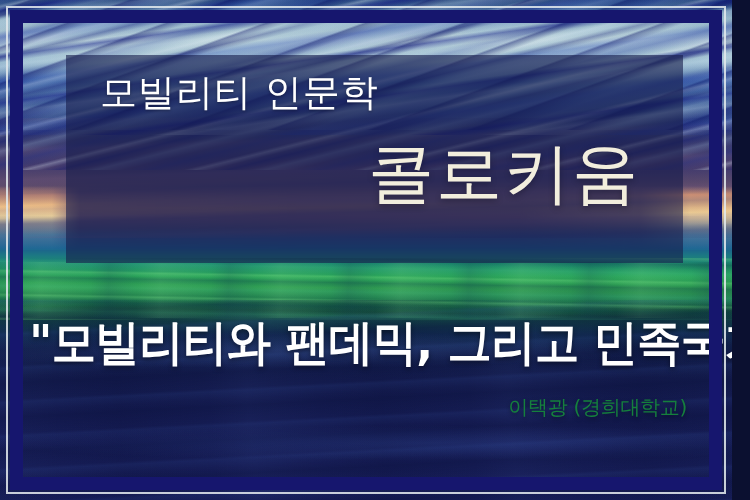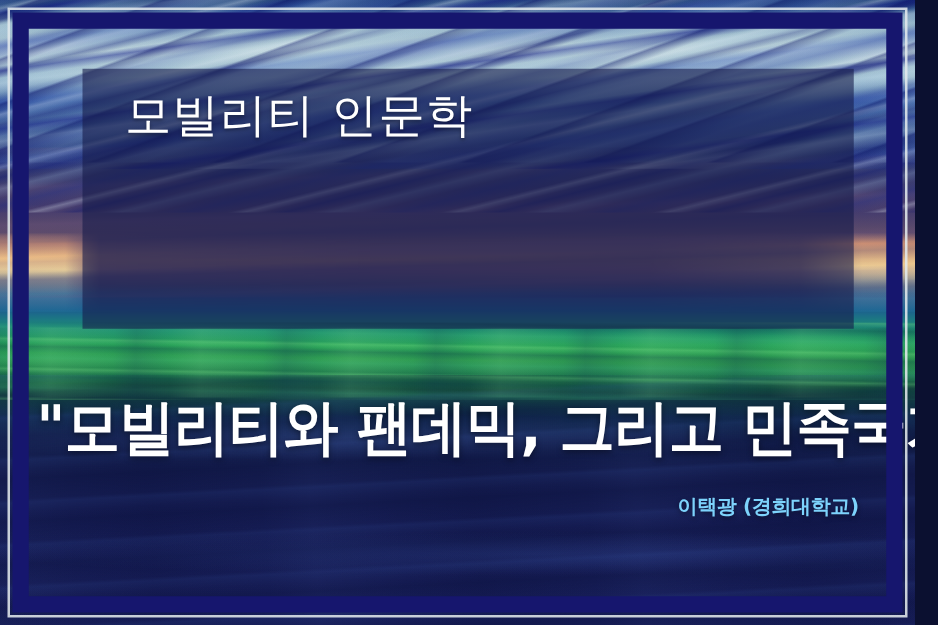--- a/index.html
+++ b/index.html
@@ -268,25 +268,25 @@
     font-weight: 700;
     letter-spacing: -0.5px;
     color: #ffffff;
     transform: scaleX(0.92);
     white-space: nowrap;
     text-shadow: 0 2px 5px rgba(0,0,0,0.45);
   }
   .speaker {
     position: absolute;
     right: 45px; top: 397px;
-    font-size: 16px;
+    font-size: 20px;
     line-height: 1;
-    font-weight: 700;
+    font-weight: 400;
     letter-spacing: -0.3px;
-    color: #7dd3fc;
+    color: #15803d;
     white-space: nowrap;
     text-shadow: 0 2px 4px rgba(0,0,0,0.45);
   }
 </style>
 </head>
 <body>
 
 <div id="poster">
 
   <div class="bg-base"></div>
@@ -299,20 +299,21 @@
   <div class="bg-field2"></div>
   <div class="bg-water"></div>
   <div class="bg-wave-1"></div>
   <div class="bg-wave-2"></div>
   <div class="bg-vignette"></div>
 
   <div class="title-panel"></div>
 
   <div class="kicker">모빌리티 인문학</div>
 
+  <div class="bigtitle">콜로키움</div>
 
   <div class="subtitle">"모빌리티와 팬데믹, 그리고 민족국가”</div>
 
   <div class="speaker">이택광 (경희대학교)</div>
 
   <div class="frame-outer"></div>
   <div class="frame-inner"></div>
 
 </div>
 

